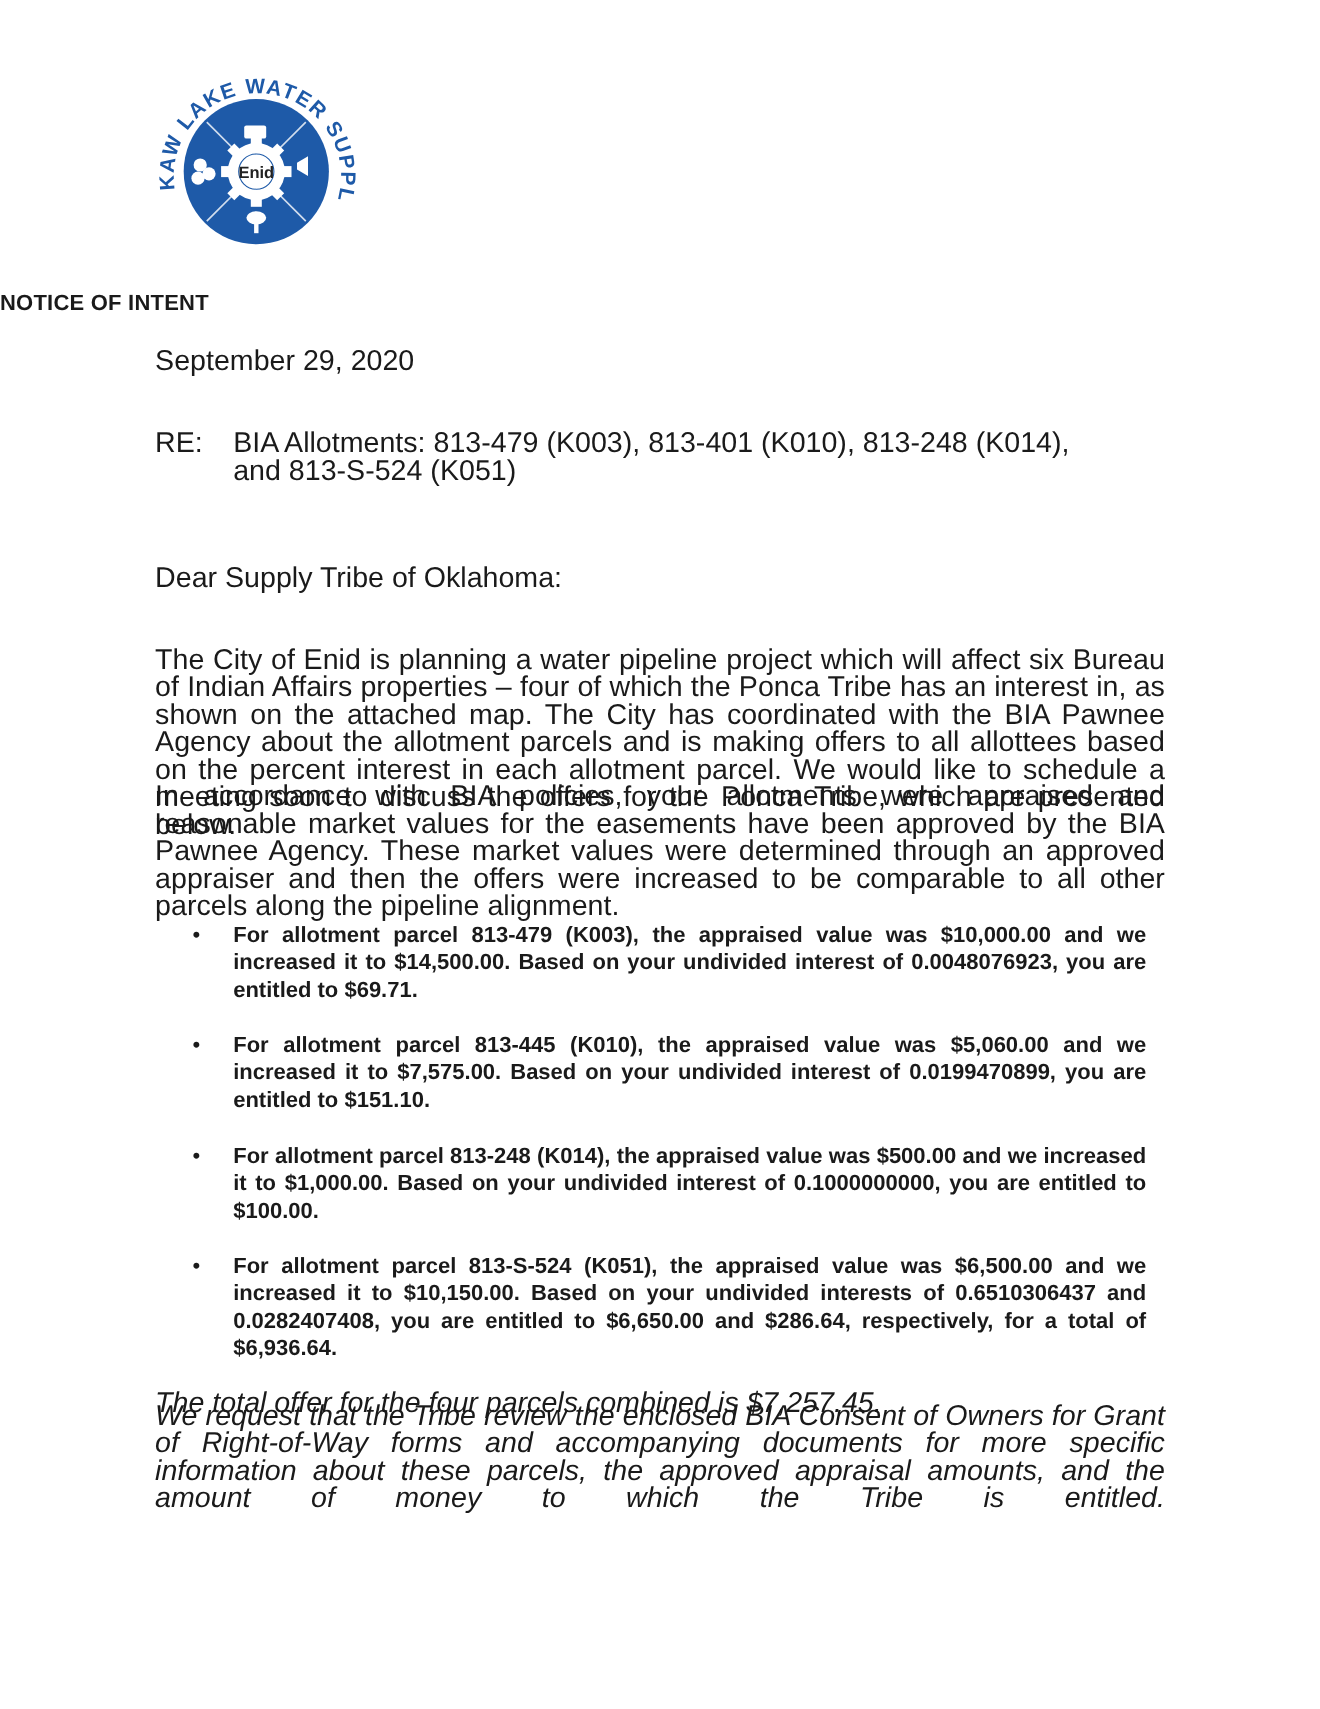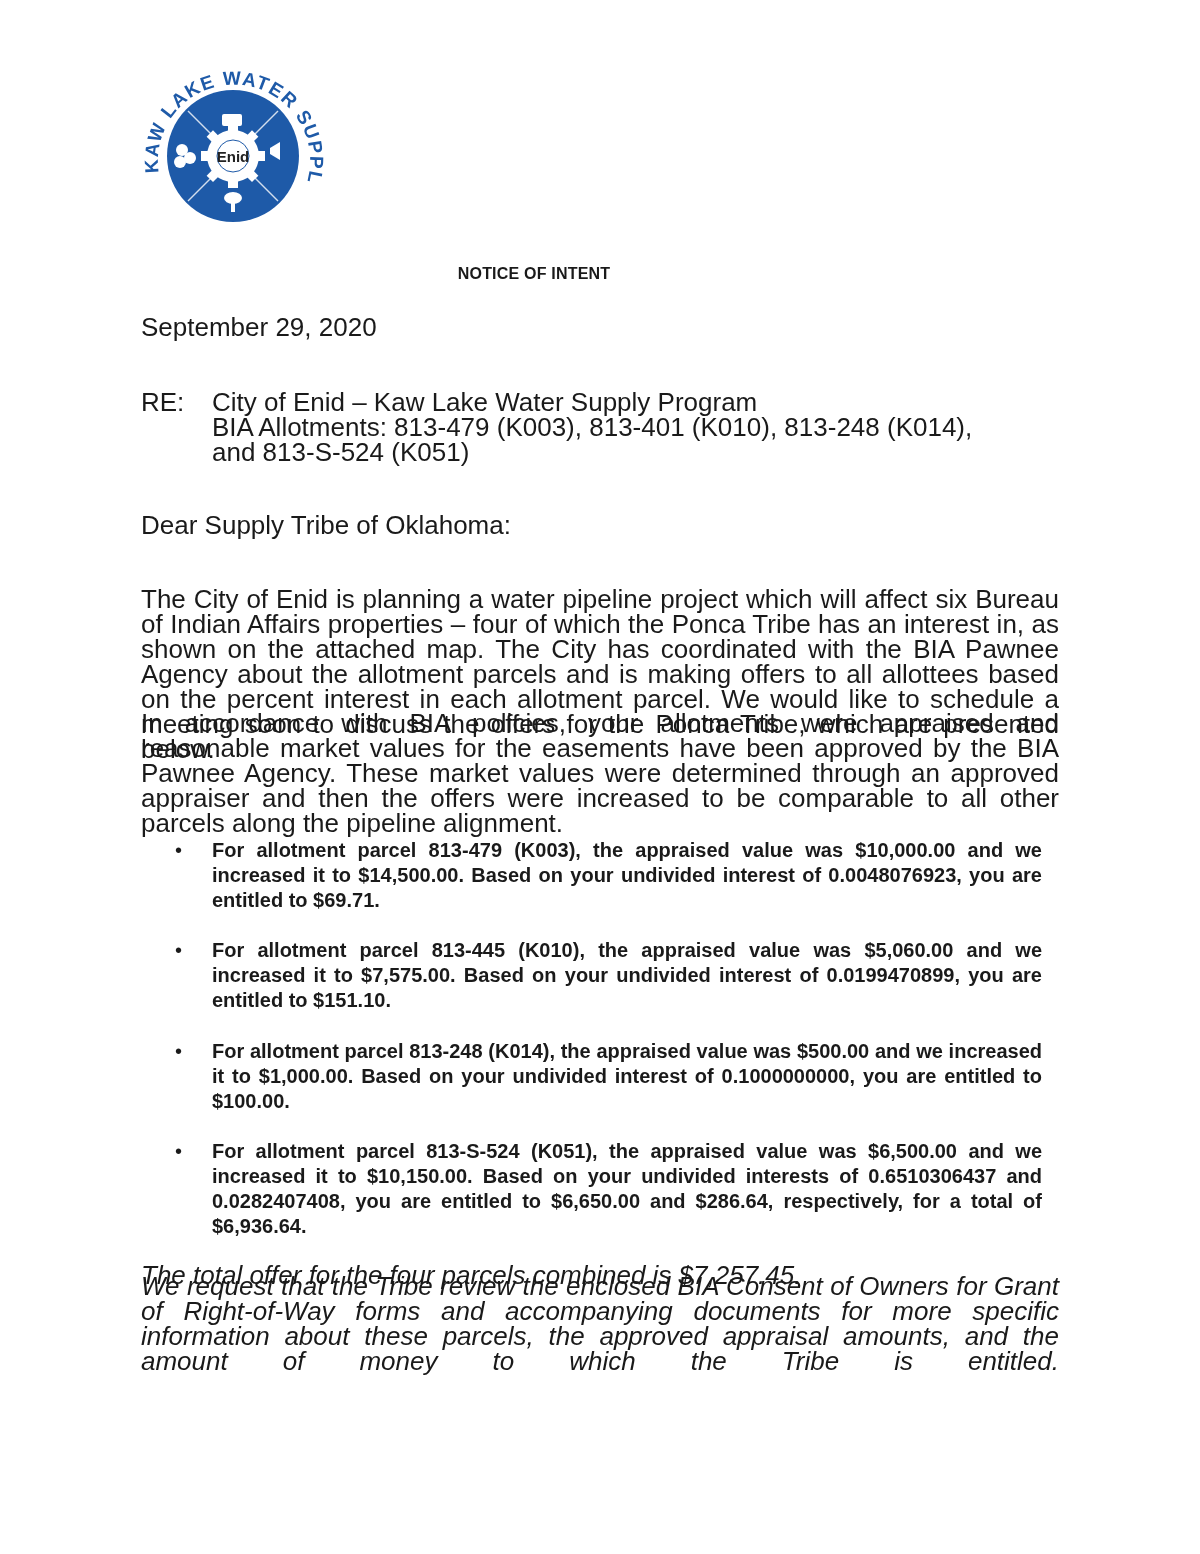--- a/index.html
+++ b/index.html
@@ -2,22 +2,22 @@
 <html><head>
   <meta charset="utf-8">
   <style>
     html, body { margin: 0; padding: 0; background: #ffffff; }
     body {
       width: 1200px; height: 1554px; position: relative; overflow: hidden;
       font-family: "Liberation Sans", sans-serif; color: #1a1a1a;
     }
     .logo { position: absolute; left: 138px; top: 66px; width: 190px; height: 170px; }
     .title {
-      position: absolute; left: 0; width: 1068px; top: 265px; text-align: center;
-      font-weight: bold; font-size: 16px; letter-spacing: 0.2px;
+      position: absolute; left: 0; width: 1068px; top: 265px; text-align: left;
+      font-weight: bold; font-size: 20px; letter-spacing: 0.2px;
     }
     .text { position: absolute; left: 141px; width: 918px; font-size: 26px; line-height: 25px; }
     .justify { text-align: justify; text-align-last: left; }
     .date { top: 315px; }
     .re { top: 390px; }
     .re-label { position: absolute; left: 0; top: 0; }
     .re-body { position: absolute; left: 71px; top: 0; width: 800px; }
     .salutation { top: 513px; }
     .p1 { top: 563px; margin-top: 24px; }
     .p2 { top: 711px; }
@@ -69,21 +69,20 @@
   </svg>
 </div>
 
 <div class="title">NOTICE OF INTENT</div>
 
 <div class="text date">September 29, 2020</div>
 
 <div class="text re">
   <div class="re-label">RE:</div>
   <div class="re-body">
-    <div>City of Enid – Kaw Lake Water Supply Program</div>
     <div>BIA Allotments: 813-479 (K003), 813-401 (K010), 813-248 (K014), and 813-S-524 (K051)</div>
   </div>
 </div>
 
 <div class="text salutation">Dear Supply Tribe of Oklahoma:</div>
 
 <div class="text justify p1">The City of Enid is planning a water pipeline project which will affect six Bureau of Indian Affairs properties – four of which the Ponca Tribe has an interest in, as shown on the attached map. The City has coordinated with the BIA Pawnee Agency about the allotment parcels and is making offers to all allottees based on the percent interest in each allotment parcel. We would like to schedule a meeting soon to discuss the offers for the Ponca Tribe, which are presented below.</div>
 
 <div class="text justify p2">In accordance with BIA policies, your allotments were appraised and reasonable market values for the easements have been approved by the BIA Pawnee Agency. These market values were determined through an approved appraiser and then the offers were increased to be comparable to all other parcels along the pipeline alignment.</div>
 

